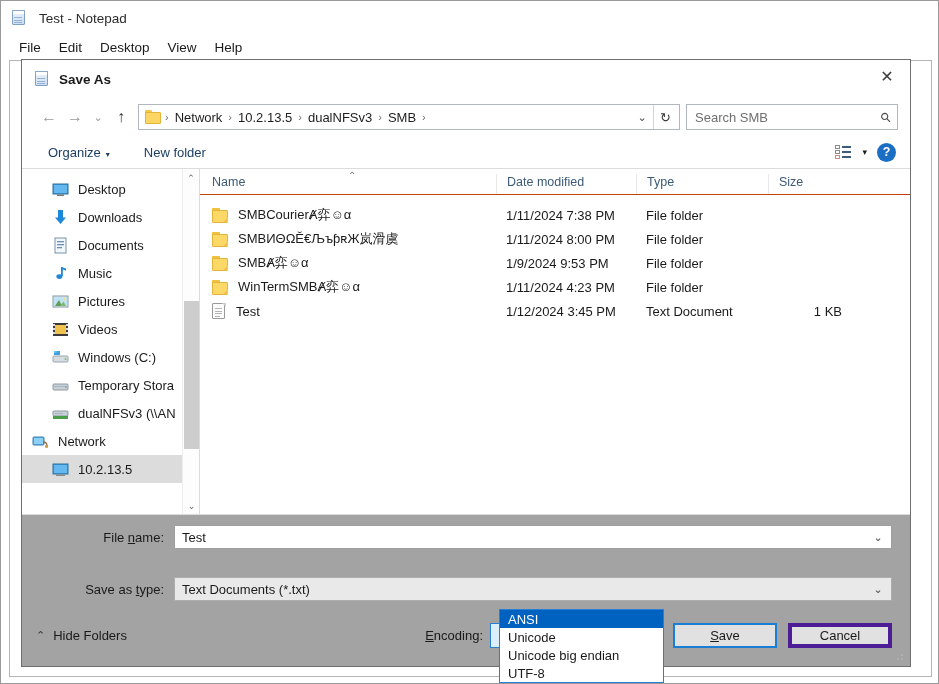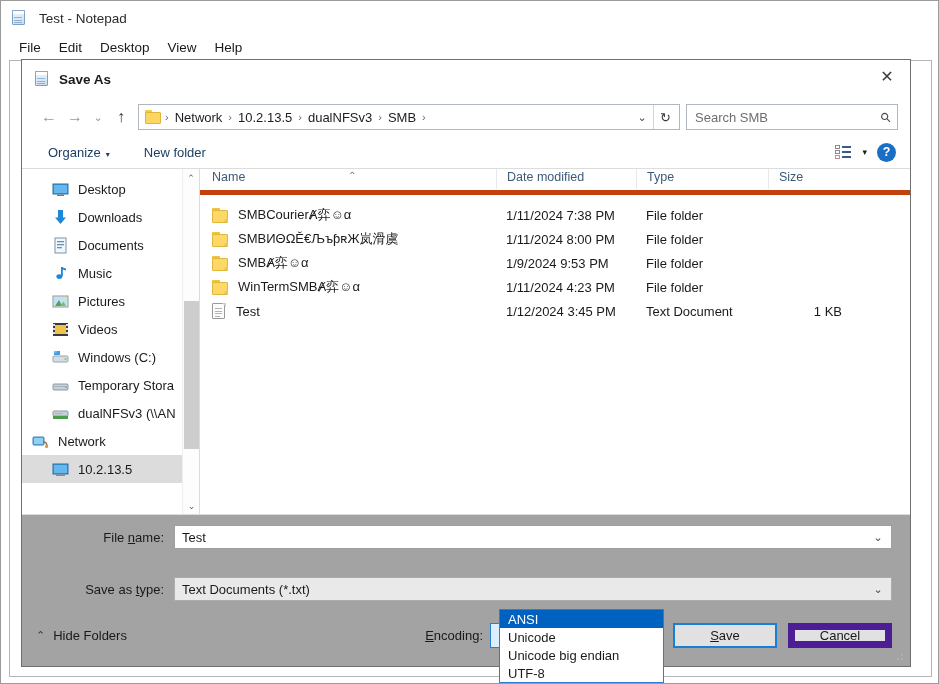--- a/index.html
+++ b/index.html
@@ -167,21 +167,21 @@
     font-size: 9px; color: #606060; cursor: default;
   }
   .nav-sb .arr.bot { position: absolute; bottom: 0; left: 0; width: 17px; }
   .nav-sb .thumb {
     position: absolute; left: 1px; width: 15px; background: #cdcdcd; cursor: default;
   }
 
   
   .filelist { flex: 1; position: relative; background: #ffffff; overflow: hidden; }
   .colhdr {
-    height: 26px; display: flex; align-items: flex-start; border-bottom: 5px solid #c2410c;
+    height: 26px; display: flex; align-items: flex-end; border-bottom: 1px solid #c2410c;
     position: relative;
   }
   .col {
     font-size: 12.5px; color: #3c5a78; padding: 0 0 5px 10px;
     border-left: 1px solid #e8e8e8; height: 20px; display: flex; align-items: flex-end;
     cursor: default;
   }
   .col.first { border-left: none; padding-left: 12px; }
   .col-name { width: 296px; }
   .col-date { width: 140px; }
@@ -257,21 +257,21 @@
   .hidefolders .chev { font-size: 11px; color: #3a3a3a; margin-right: 8px; }
   .enc-label { font-size: 13px; color: #1a1a1a; margin-right: 7px; }
   .enc-label u { text-decoration: underline; }
   .enc-combo {
     width: 165px; height: 25px; border: 1px solid #2a7fd4; background: #dbeefb;
     display: flex; align-items: center; padding-left: 8px;
     font-size: 13px; color: #1a1a1a; position: relative; cursor: default;
   }
   .enc-combo .chev { margin-left: auto; width: 26px; text-align: center; font-size: 11px; color: #31506f; }
   .btn {
-    width: 104px; height: 25px; border: 7px solid #4c1d95; background: #e1e1e1;
+    width: 104px; height: 25px; border: 4px solid #4c1d95; background: #e1e1e1;
     font-size: 13px; color: #1a1a1a; display: flex; align-items: center;
     justify-content: center; cursor: default;
   }
   .btn.default { border: 2px solid #1a7fd4; background: #e1e1e1; }
   .btn u { text-decoration: underline; }
   .grip {
     position: absolute; right: 5px; bottom: 4px; width: 12px; height: 12px;
   }
   .grip i {
     position: absolute; width: 2px; height: 2px; background: #b0b0b0; border-radius: 0;

